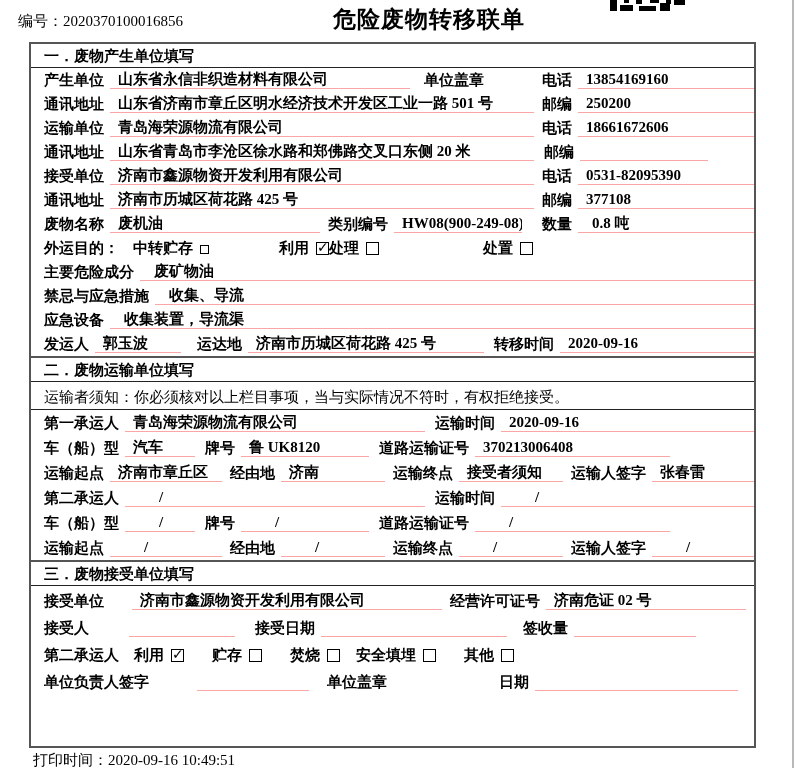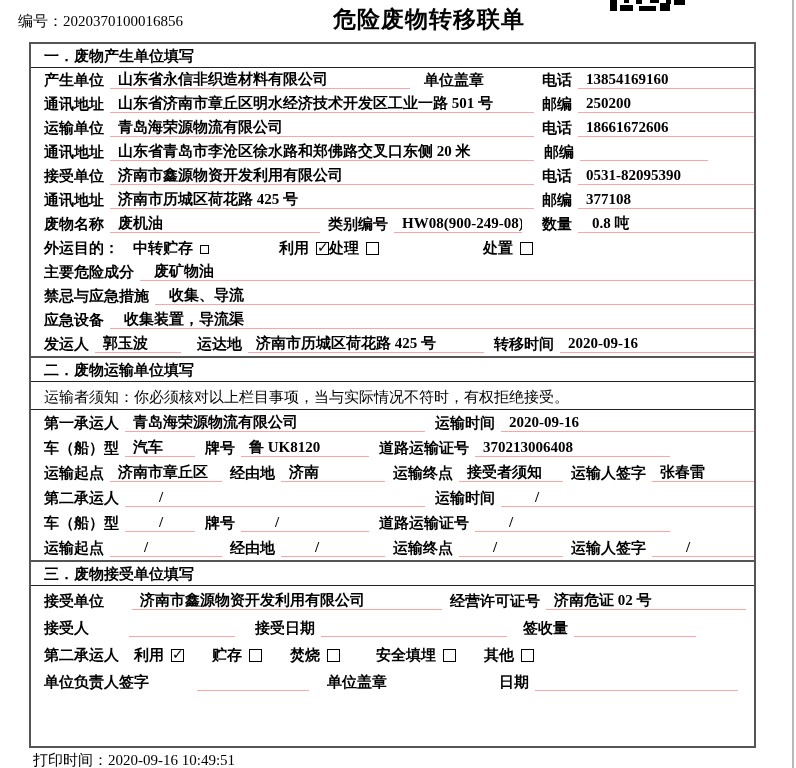--- a/index.html
+++ b/index.html
@@ -269,21 +269,21 @@
           <span class="cb checked"></span>
         </span>
         <span class="opt" style="margin-left:28px">
           <span class="lbl">贮存</span>
           <span class="cb"></span>
         </span>
         <span class="opt" style="margin-left:28px">
           <span class="lbl">焚烧</span>
           <span class="cb"></span>
         </span>
-        <span class="opt" style="margin-left:36px">
+        <span class="opt" style="margin-left:16px">
           <span class="lbl">安全填埋</span>
           <span class="cb"></span>
         </span>
         <span class="opt" style="margin-left:28px">
           <span class="lbl">其他</span>
           <span class="cb"></span>
         </span>
       </div>
 
       <div class="row r27">

